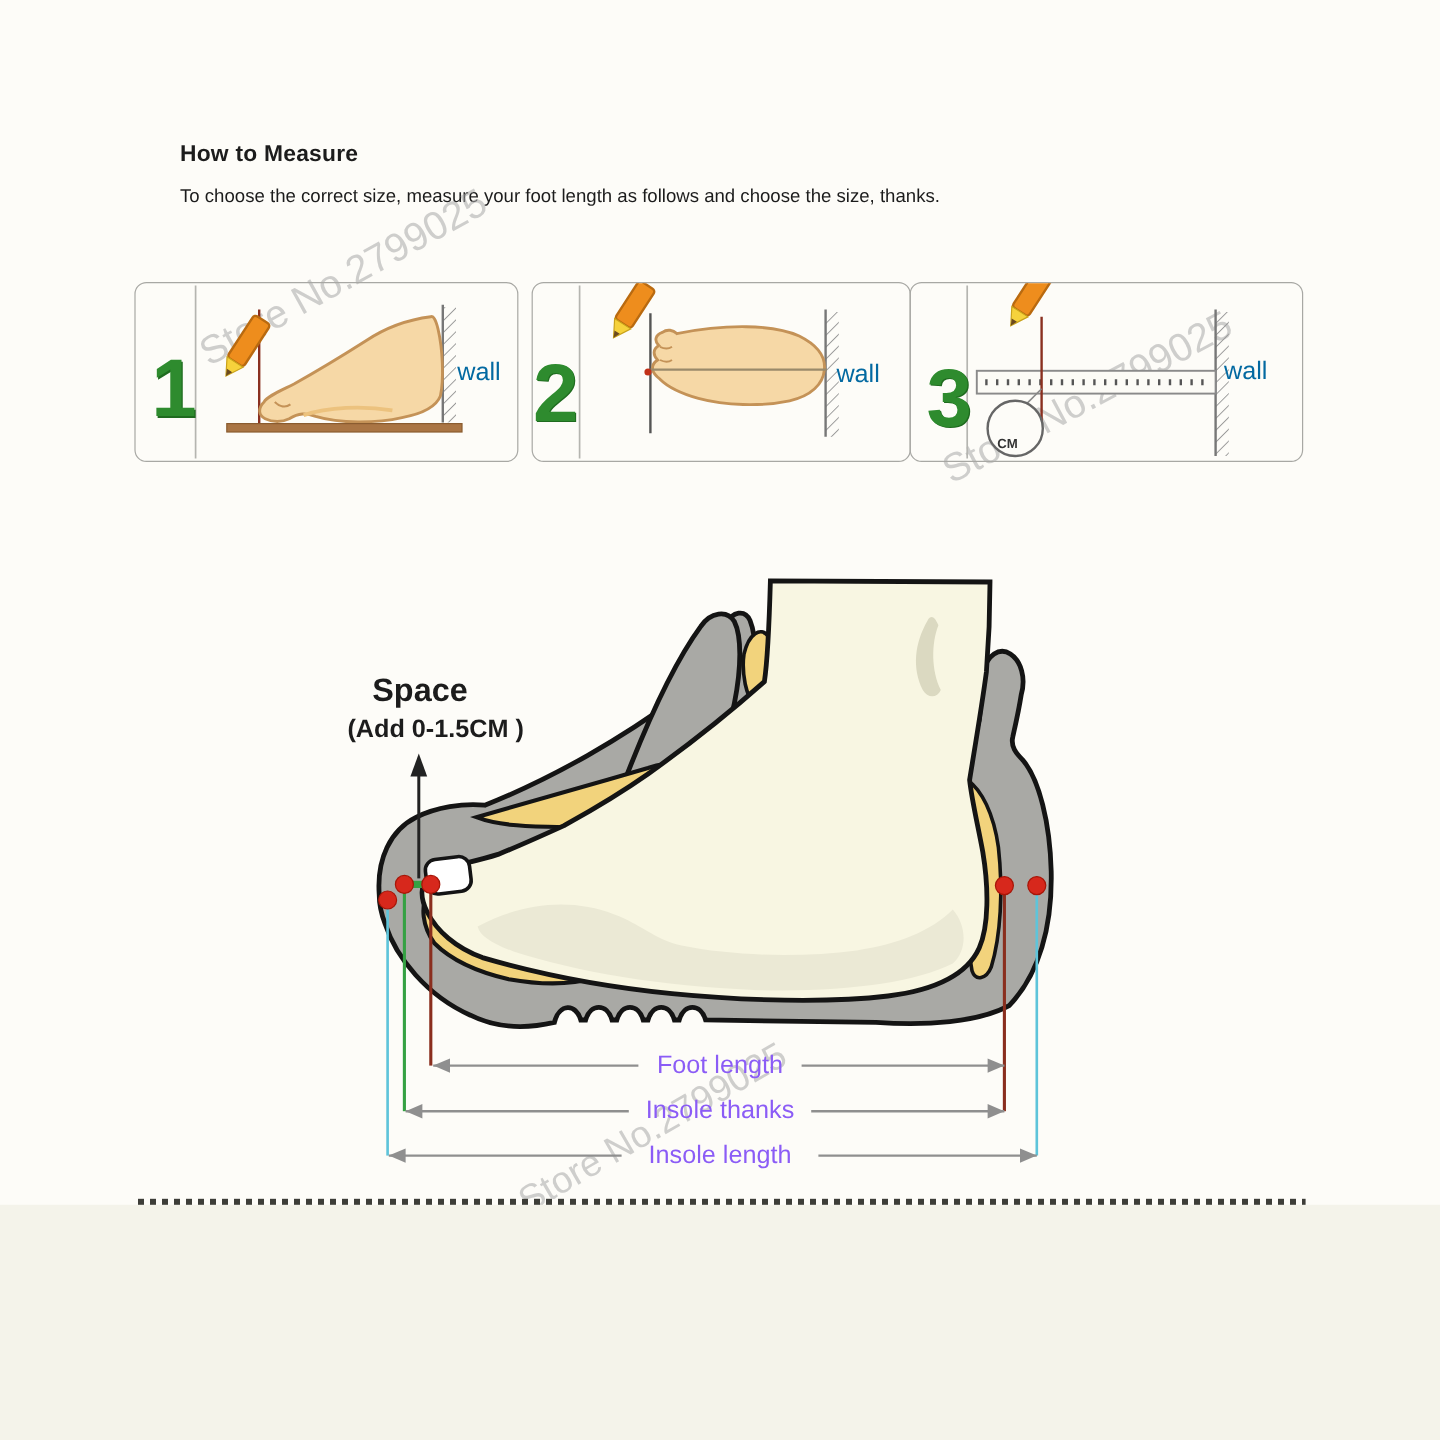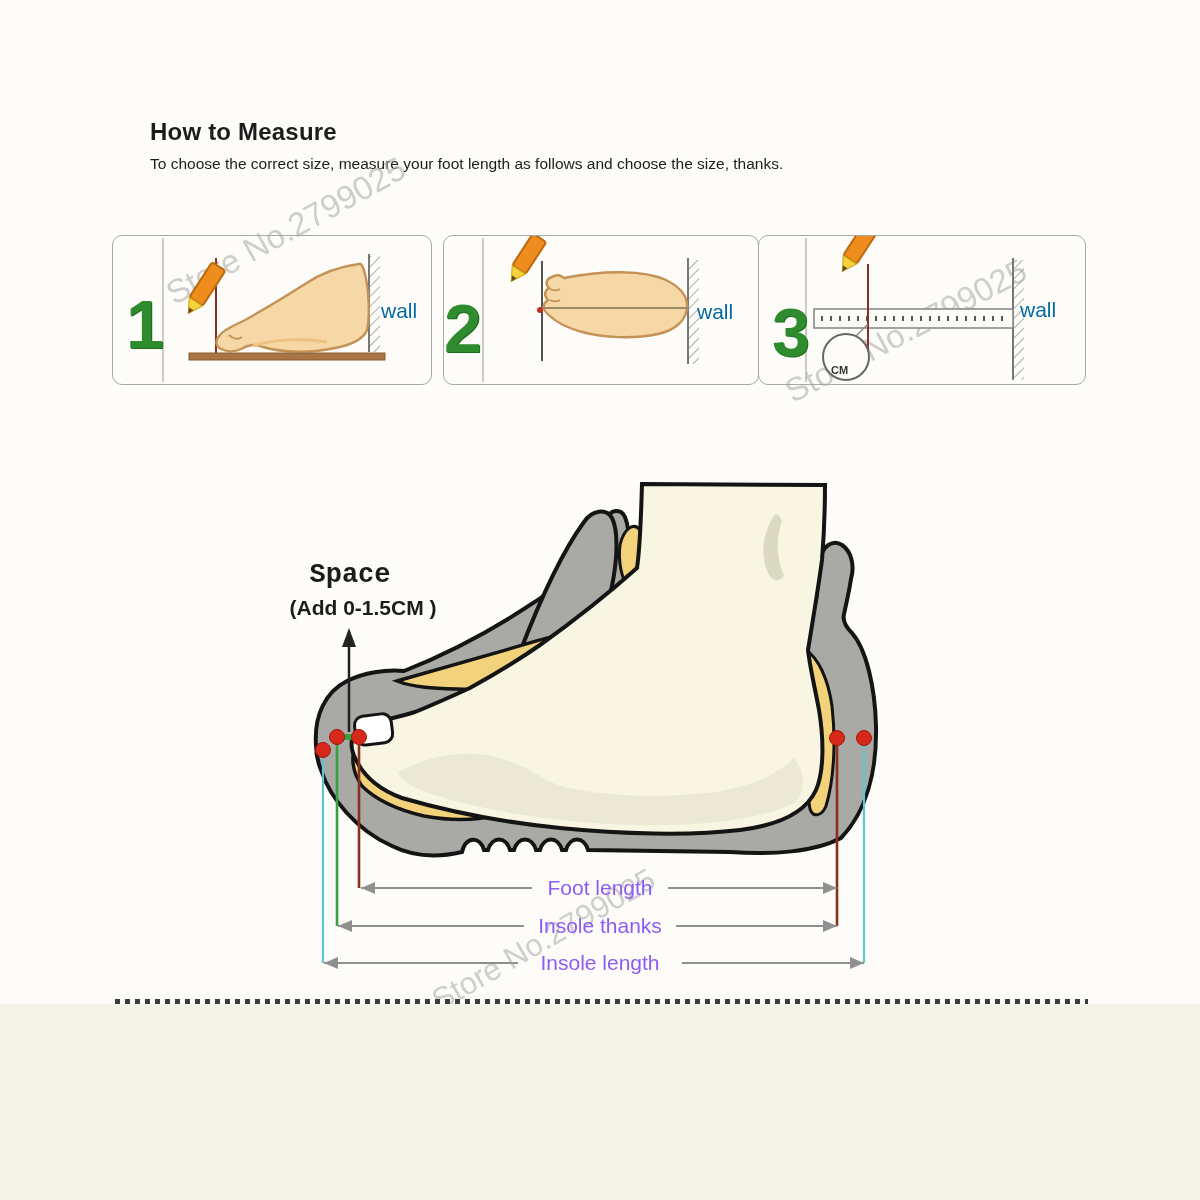--- a/index.html
+++ b/index.html
@@ -1,36 +1,36 @@
 <!DOCTYPE html>
 <html><head>
 <meta charset="utf-8">
 <style>
   html,body{margin:0;padding:0;}
   body{width:1200px;height:1200px;position:relative;overflow:hidden;
        background:#fdfcf8;font-family:"Liberation Sans","DejaVu Sans",sans-serif;color:#1c1c1c;}
   .abs{position:absolute;}
   
-  .title{left:150px;top:118px;font-size:24px;font-weight:bold;letter-spacing:.2px;}
+  .title{left:150px;top:118px;font-size:19px;font-weight:bold;letter-spacing:.2px;}
   .subtitle{left:150px;top:155px;font-size:15.5px;}
   
   .stepbox{border:1.6px solid #a8a8a4;border-radius:10px;background:transparent;}
   .box1{left:112px;top:235px;width:318px;height:148px;}
   .box2{left:443px;top:235px;width:314px;height:148px;}
   .box3{left:758px;top:235px;width:326px;height:148px;}
   .stepnum{font-size:68px;font-weight:bold;color:#2e8b2e;width:70px;text-align:center;line-height:1;
            text-shadow:1px 1px 0 #1f6b1f;}
   .n1{left:110px;top:290px;}
   .n2{left:428px;top:294px;}
   .n3{left:756px;top:298px;}
   .walltxt{font-size:21px;color:#0369a1;}
   .w1{left:381px;top:299px;} .w2{left:697px;top:300px;} .w3{left:1020px;top:298px;}
   .cmtxt{left:831px;top:364px;width:30px;text-align:left;font-size:11px;font-weight:bold;color:#333;}
   
-  .space-label{left:300px;top:560px;width:100px;text-align:center;font-size:27px;font-weight:bold;font-family:Liberation Mono, monospace;}
+  .space-label{left:300px;top:560px;width:100px;text-align:center;font-size:27px;font-weight:bold;}
   .space-note{left:278px;top:596px;width:170px;text-align:center;font-size:21px;font-weight:600;}
   .mlabel{width:220px;left:490px;text-align:center;font-size:21px;color:#8b5cf6;}
   .m0{top:876px;} .m1{top:914px;} .m2{top:951px;}
   
   .wm{font-size:33px;color:rgba(168,168,168,.55);white-space:nowrap;pointer-events:none;font-weight:400;}
   .wm1{left:152px;top:212px;transform:rotate(-29deg);}
   .wm2{left:772px;top:312px;transform:rotate(-28deg);}
   .wm3{left:418px;top:922px;transform:rotate(-30deg);font-size:31px;}
   
   .dashline{left:115px;top:999px;width:973px;height:5px;

